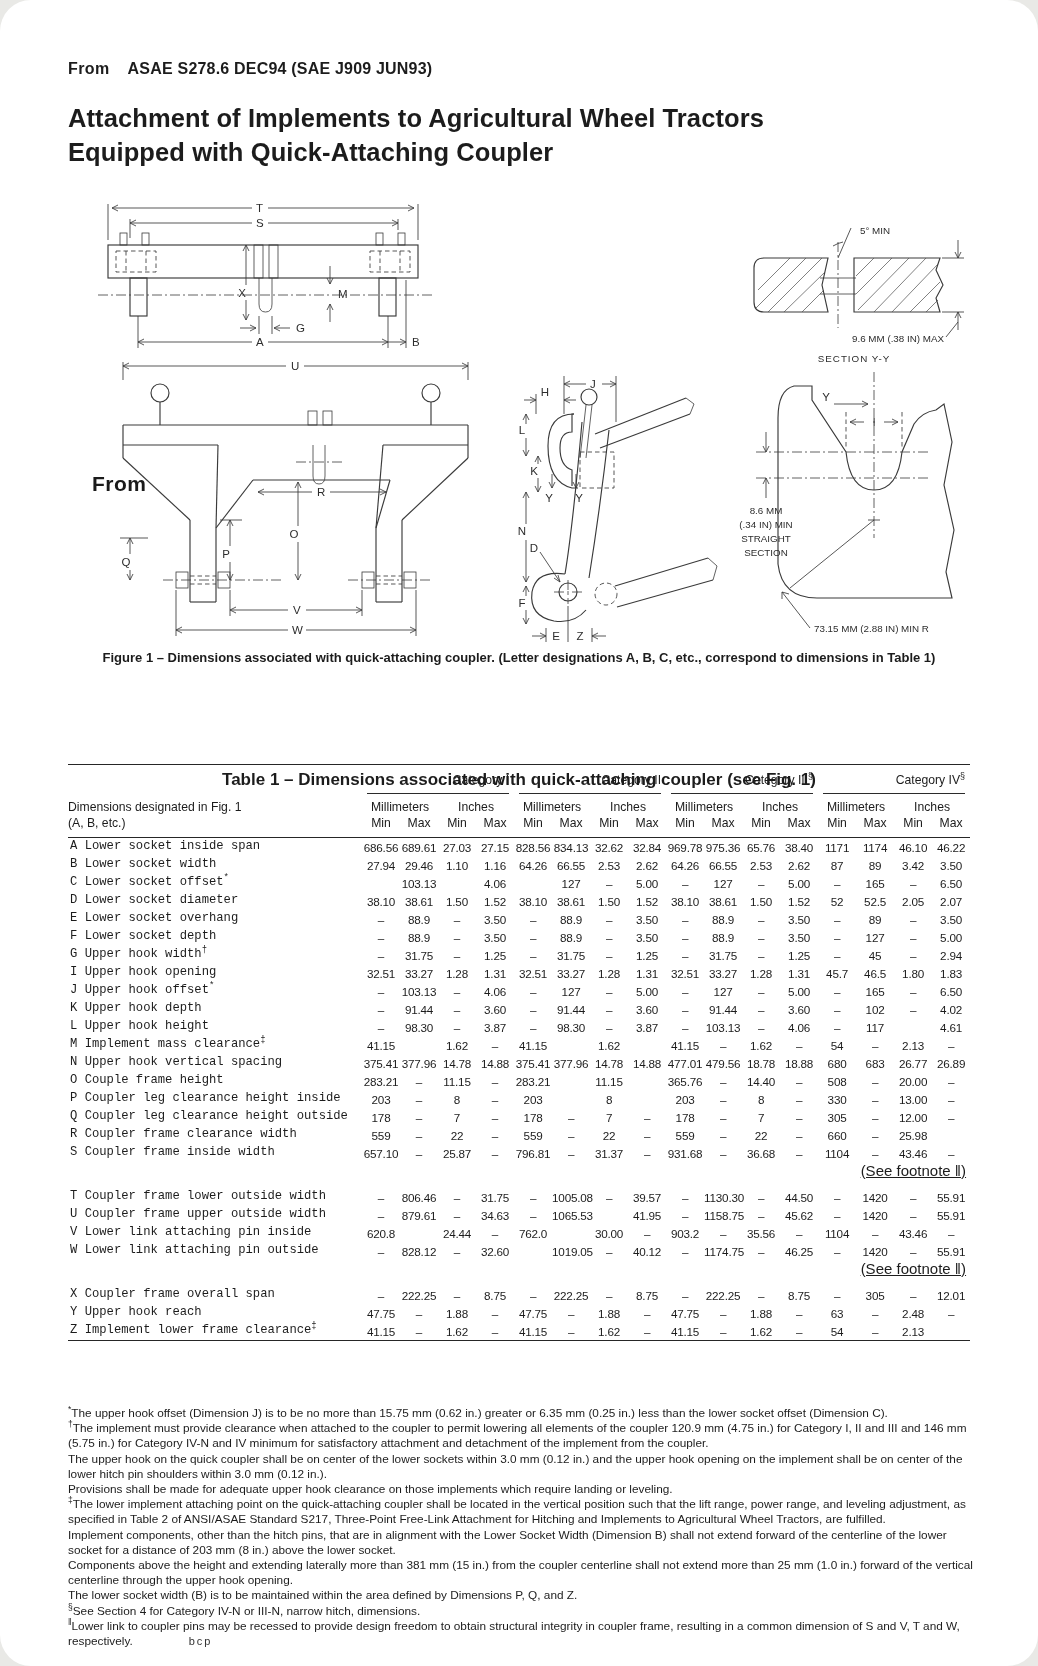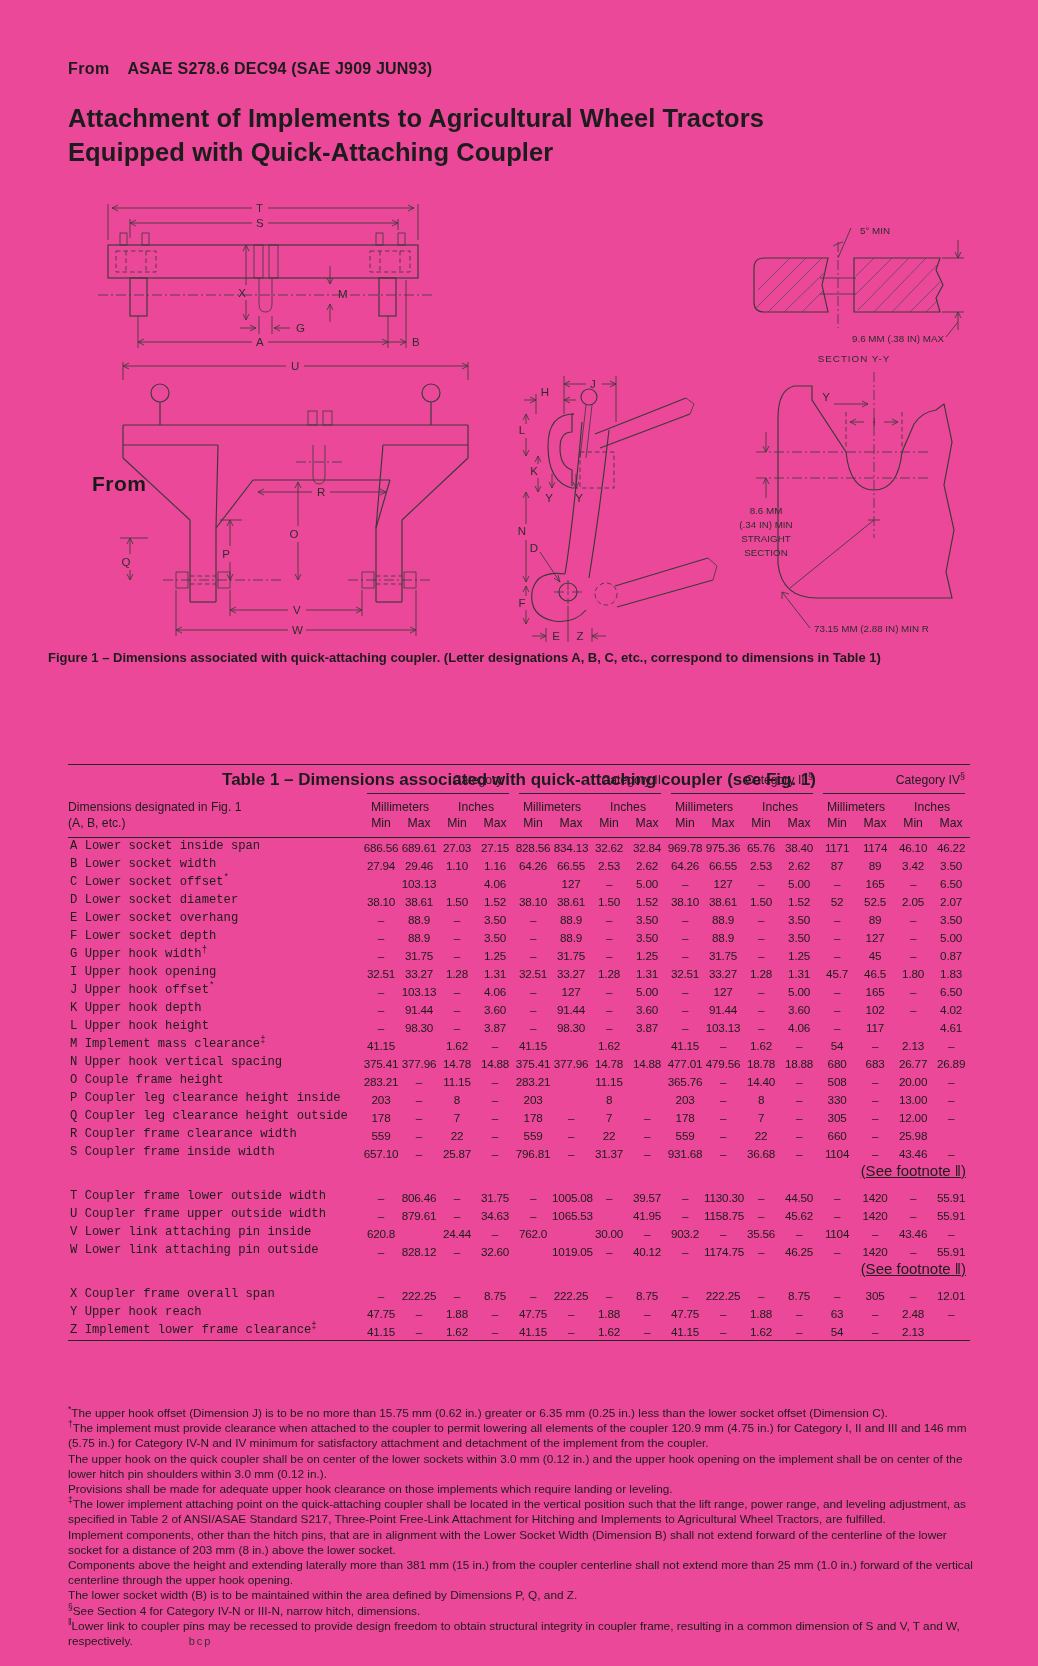--- a/index.html
+++ b/index.html
@@ -1,25 +1,25 @@
 <!DOCTYPE html>
 <html><head>
 <meta charset="utf-8">
 <style>
   html,body{margin:0;padding:0;background:#e9e9e6;}
-  .page{position:relative;width:1038px;height:1666px;margin:0 auto;background:#ec4899;
-        font-family:"Liberation Sans",sans-serif;color:#1c1c1c;overflow:hidden;}
+  .page{position:relative;width:1038px;height:1666px;margin:0 auto;background:#ffffff;
+        font-family:"Liberation Sans",sans-serif;color:#1c1c1c;overflow:hidden;border-radius:31px;}
   .src-line{position:absolute;left:68px;top:60px;font-size:16px;white-space:nowrap;}
   .stamp{font-weight:700;letter-spacing:.4px;margin-right:18px;}
   .src{font-weight:600;letter-spacing:.2px;}
   .title{position:absolute;left:68px;top:102px;width:780px;font-size:25.5px;font-weight:700;line-height:1.32;letter-spacing:.1px;}
   .figure{position:absolute;left:68px;top:190px;width:902px;height:452px;}
   .figure svg{position:absolute;left:0;top:0;}
   .wm{position:absolute;left:24px;top:282px;font-size:21px;font-weight:700;color:#1a1a1a;letter-spacing:.5px;}
-  .caption{position:absolute;left:48px;top:650px;width:942px;text-align:left;font-size:13px;font-weight:700;}
+  .caption{position:absolute;left:48px;top:650px;width:942px;text-align:center;font-size:13px;font-weight:700;}
   .tbl-title{position:absolute;left:68px;top:734px;width:902px;text-align:center;font-size:17px;font-weight:700;margin-top:36px;}
   table.dims{position:absolute;left:68px;top:764px;width:902px;border-collapse:collapse;table-layout:fixed;
        border-top:1.8px solid #262626;border-bottom:1.8px solid #262626;font-size:12.2px;}
   col.c-lbl{width:294px;}
   col.c-n{width:38px;}
   td{padding:0;vertical-align:bottom;}
   tr.cat-row td{padding-top:8px;}
   .catline{border-bottom:1.4px solid #2b2b2b;margin:0 5px;padding-bottom:6px;text-align:right;white-space:nowrap;}
   tr.unit-row td{text-align:center;padding-top:6px;white-space:nowrap;}
   tr.unit-row td.rowhead{text-align:left;}
@@ -574,21 +574,21 @@
           <td class="num">31.75</td>
           <td class="num">–</td>
           <td class="num">1.25</td>
           <td class="num">–</td>
           <td class="num">31.75</td>
           <td class="num">–</td>
           <td class="num">1.25</td>
           <td class="num">–</td>
           <td class="num">45</td>
           <td class="num">–</td>
-          <td class="num">0.87</td>
+          <td class="num">2.94</td>
         </tr>
         <tr>
           <td class="lbl">I Upper hook opening</td>
           <td class="num">32.51</td>
           <td class="num">33.27</td>
           <td class="num">1.28</td>
           <td class="num">1.31</td>
           <td class="num">32.51</td>
           <td class="num">33.27</td>
           <td class="num">1.28</td>

